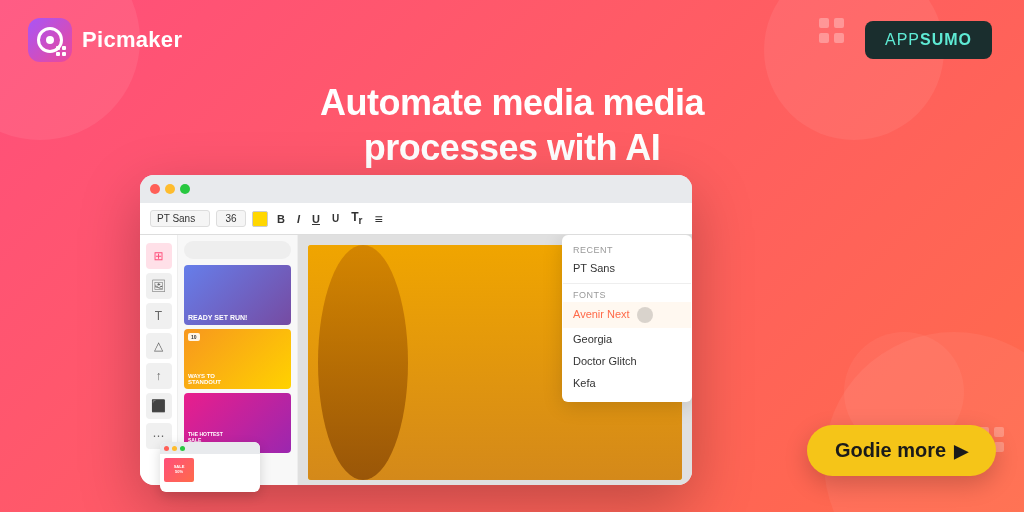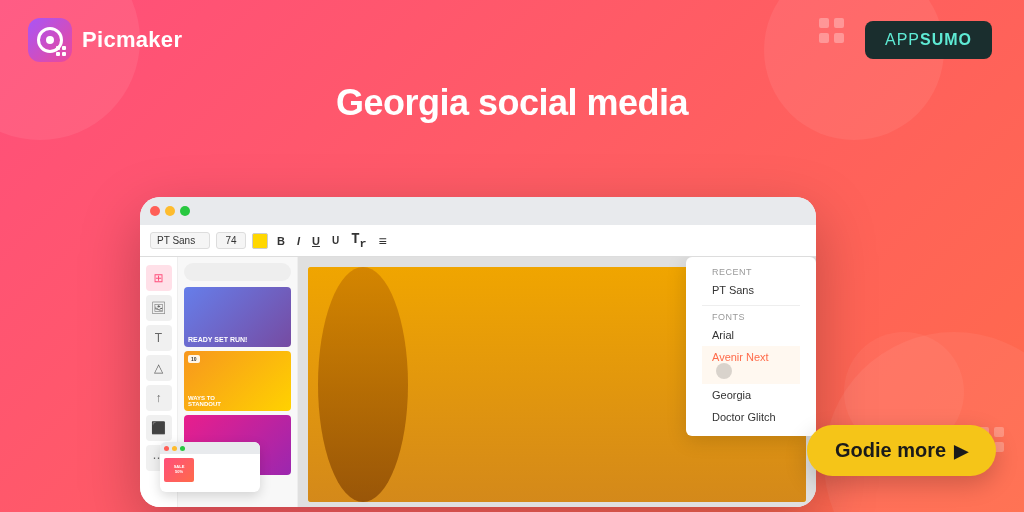--- a/index.html
+++ b/index.html
@@ -183,27 +183,26 @@
       font-weight: 700;
       line-height: 1.25;
       letter-spacing: -0.5px;
     }
 
     
     .ui-mockup {
       position: absolute;
       top: 175px;
       left: 140px;
-      width: 676px;
+      width: 552px;
       height: 310px;
       background: #f0f2f5;
-      border-radius: 20px;
+      border-radius: 14px;
       overflow: hidden;
       box-shadow: 0 20px 60px rgba(0,0,0,0.25);
-      margin-top: 22px;
     }
 
     
     .window-chrome {
       height: 28px;
       background: #e8eaed;
       display: flex;
       align-items: center;
       padding: 0 10px;
       gap: 5px;
@@ -396,21 +395,21 @@
 
     
     .font-dropdown {
       position: absolute;
       right: 0;
       top: 0;
       width: 130px;
       background: #fff;
       border-radius: 6px;
       box-shadow: 0 4px 20px rgba(0,0,0,0.15);
-      padding: 8px 16px;
+      padding: 8px 1px;
       font-size: 11px;
     }
     .font-section-label {
       font-size: 9px;
       color: #999;
       padding: 2px 10px;
       text-transform: uppercase;
       letter-spacing: 0.5px;
     }
     .font-item {
@@ -535,41 +534,42 @@
       </div>
       <span class="logo-name">Picmaker</span>
     </div>
     <div class="appsumo-badge">
       <span class="app">APP</span><span class="sumo">SUMO</span>
     </div>
   </div>
 
   <div class="hero-text">
     <div class="hero-title">
-      <span>Georgia social media</span><br>
+      <span>Automate media media</span><br>
+      <span>processes with AI</span>
     </div>
   </div>
 
   <div class="ui-mockup">
 
     <div class="window-chrome">
       <div class="traffic-light tl-red"></div>
       <div class="traffic-light tl-yellow"></div>
       <div class="traffic-light tl-green"></div>
     </div>
 
     <div class="toolbar">
       <div class="toolbar-font-select" style="font-size:10px;color:#333;">PT Sans</div>
-      <div class="toolbar-size-select" style="font-size:10px;color:#333;text-align:center;">74</div>
+      <div class="toolbar-size-select" style="font-size:10px;color:#333;text-align:center;">36</div>
       <div class="toolbar-color-box"></div>
       <span class="toolbar-btn">B</span>
       <span class="toolbar-btn" style="font-style:italic;">I</span>
       <span class="toolbar-btn" style="text-decoration:underline;">U</span>
       <span class="toolbar-btn" style="font-size:10px;">U</span>
-      <span class="toolbar-btn" style="font-size:14px;font-family:Liberation Mono, monospace;">T<sub>r</sub></span>
+      <span class="toolbar-btn" style="font-size:12px;">T<sub>r</sub></span>
       <span class="toolbar-btn" style="font-size:14px;">≡</span>
     </div>
 
     <div class="design-area">
 
       <div class="left-sidebar">
         <div class="sidebar-icon active">⊞</div>
         <div class="sidebar-icon">🖼</div>
         <div class="sidebar-icon">T</div>
         <div class="sidebar-icon">△</div>
@@ -605,27 +605,27 @@
             <div class="fashion-title">TALK</div>
             <div class="fashion-subtitle" style="font-size:7px;font-style:italic;color:rgba(255,255,255,0.9);">with Godie Sable</div>
           </div>
         </div>
 
         <div class="font-dropdown">
           <div class="font-section-label">RECENT</div>
           <div class="font-item">PT Sans</div>
           <div class="font-divider"></div>
           <div class="font-section-label">FONTS</div>
-          <div class="font-item">Arial</div>
           <div class="font-item highlighted">
             <span>Avenir Next</span>
             <span class="cursor-indicator"></span>
           </div>
           <div class="font-item">Georgia</div>
           <div class="font-item">Doctor Glitch</div>
+          <div class="font-item">Kefa</div>
         </div>
       </div>
     </div>
   </div>
 
   <div class="small-card">
     <div class="small-card-bar">
       <div class="small-card-dot" style="background:#ff5f57;"></div>
       <div class="small-card-dot" style="background:#febc2e;"></div>
       <div class="small-card-dot" style="background:#28c840;"></div>

